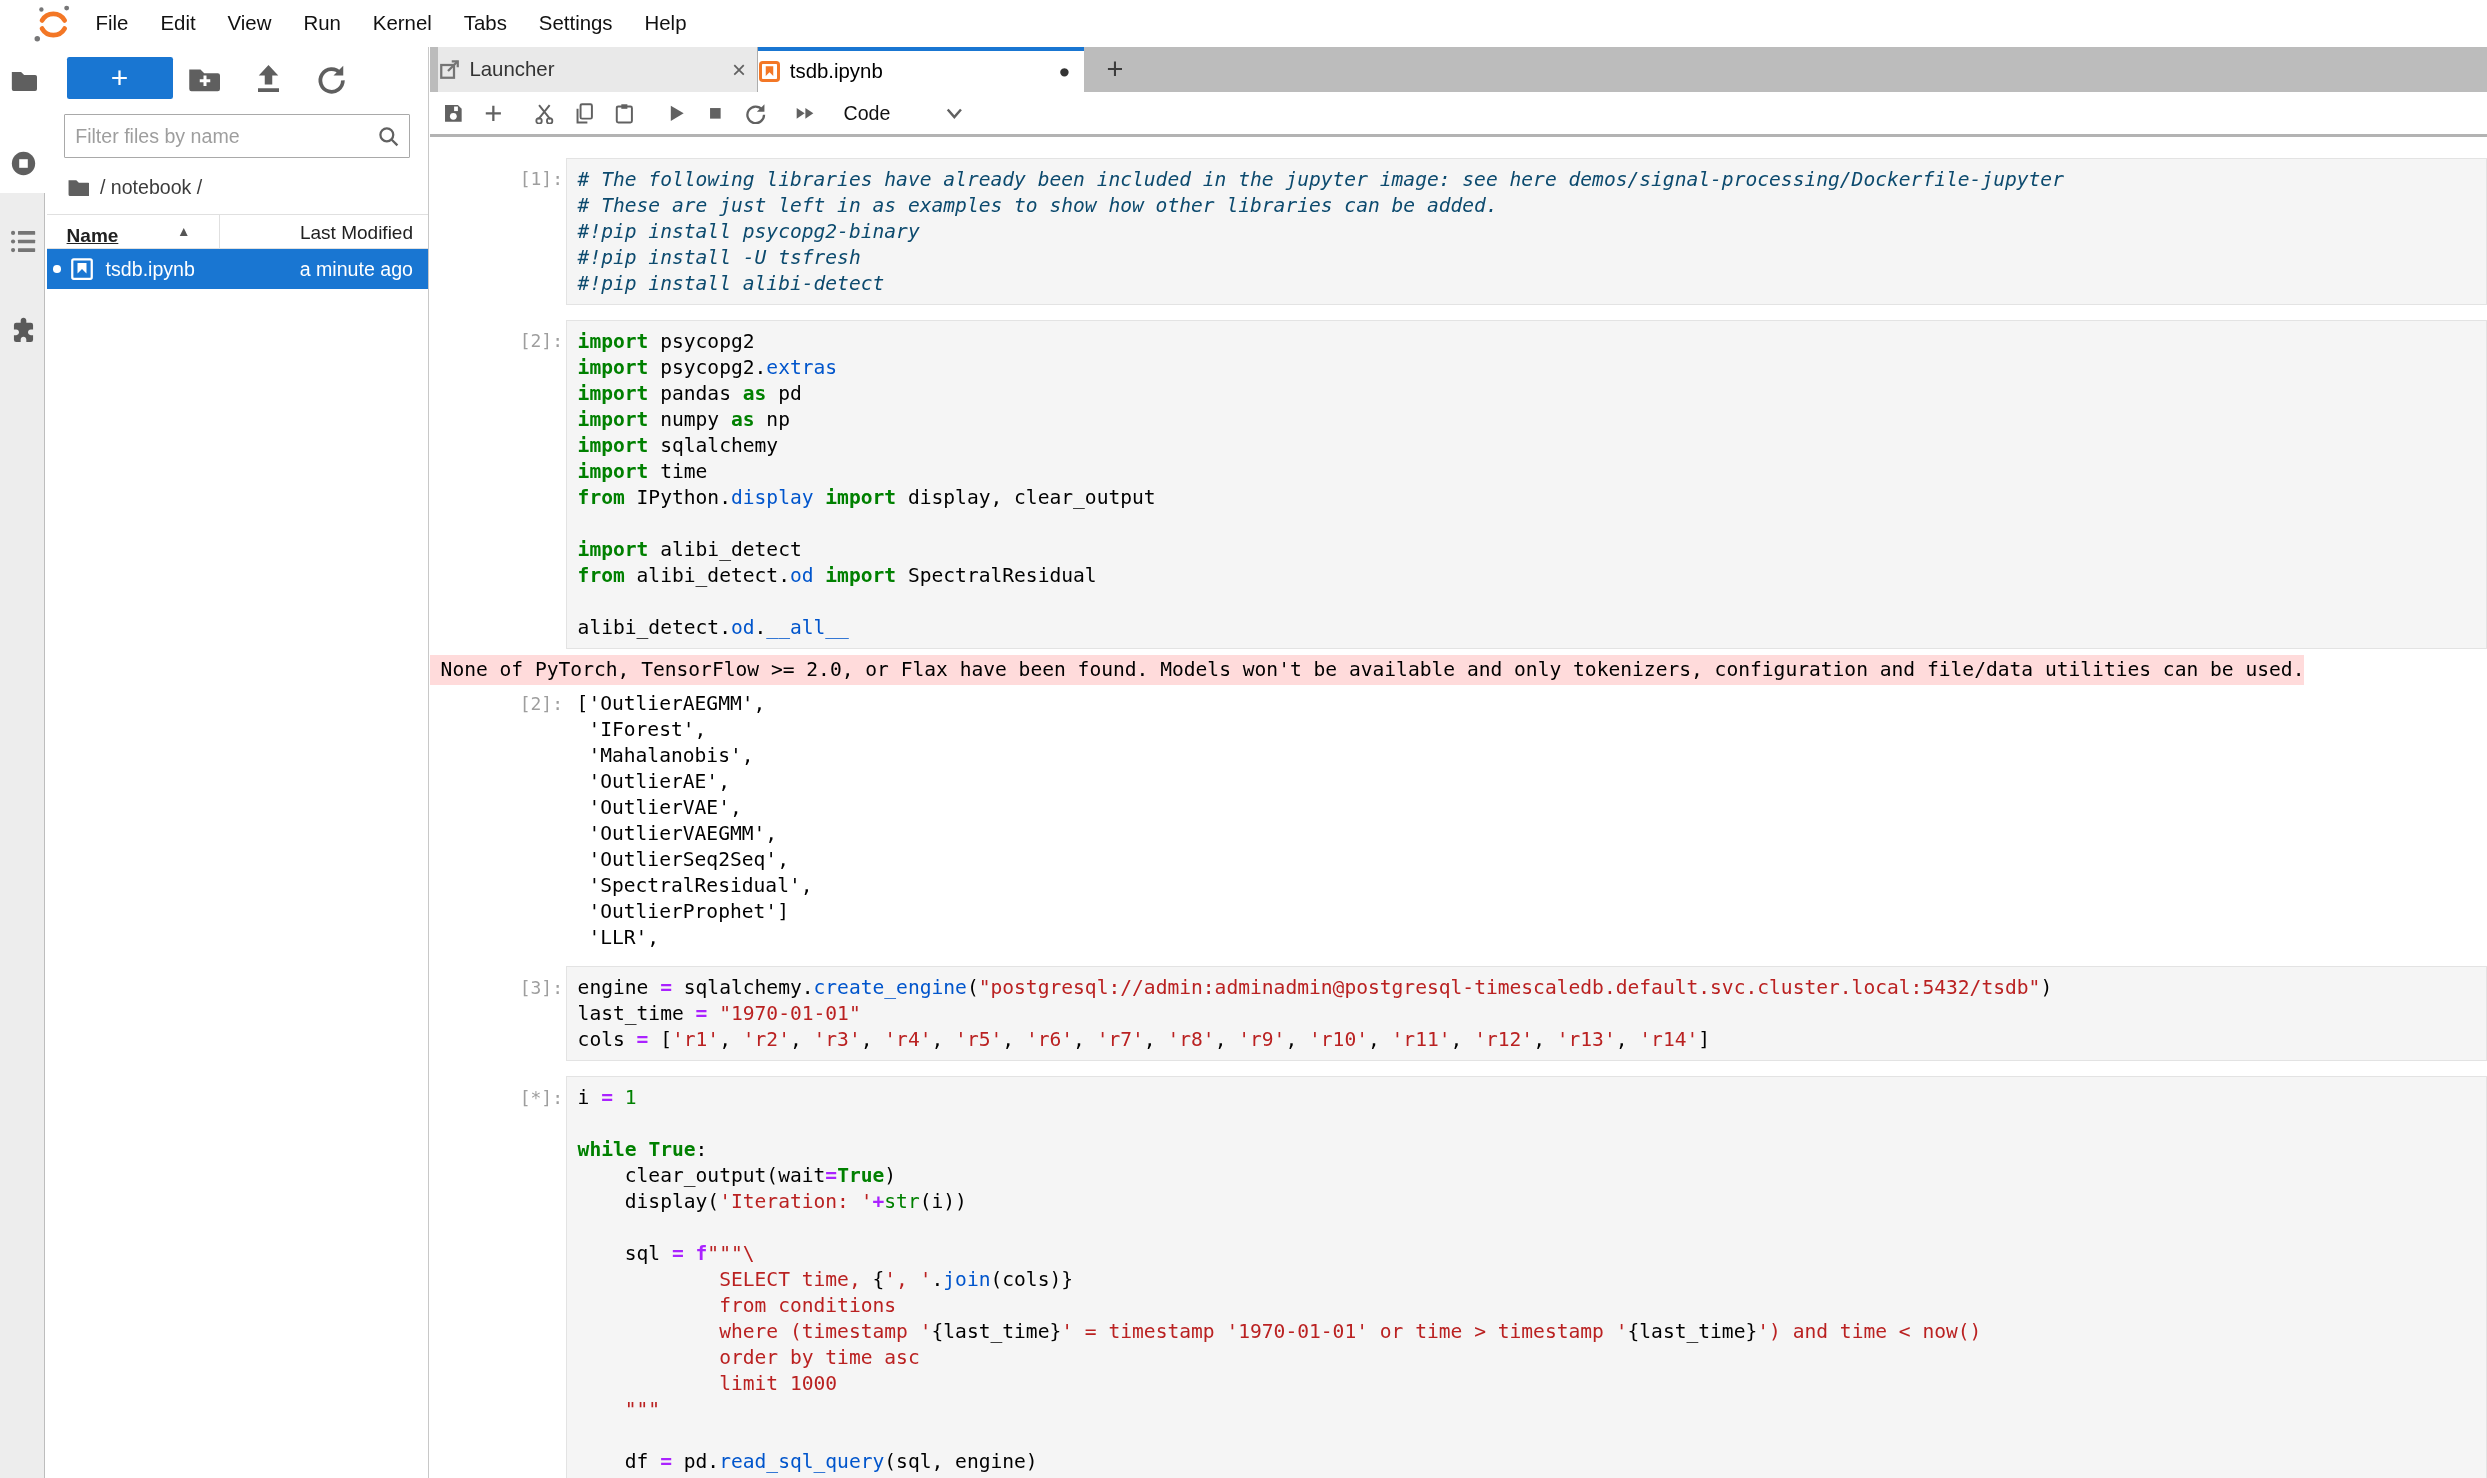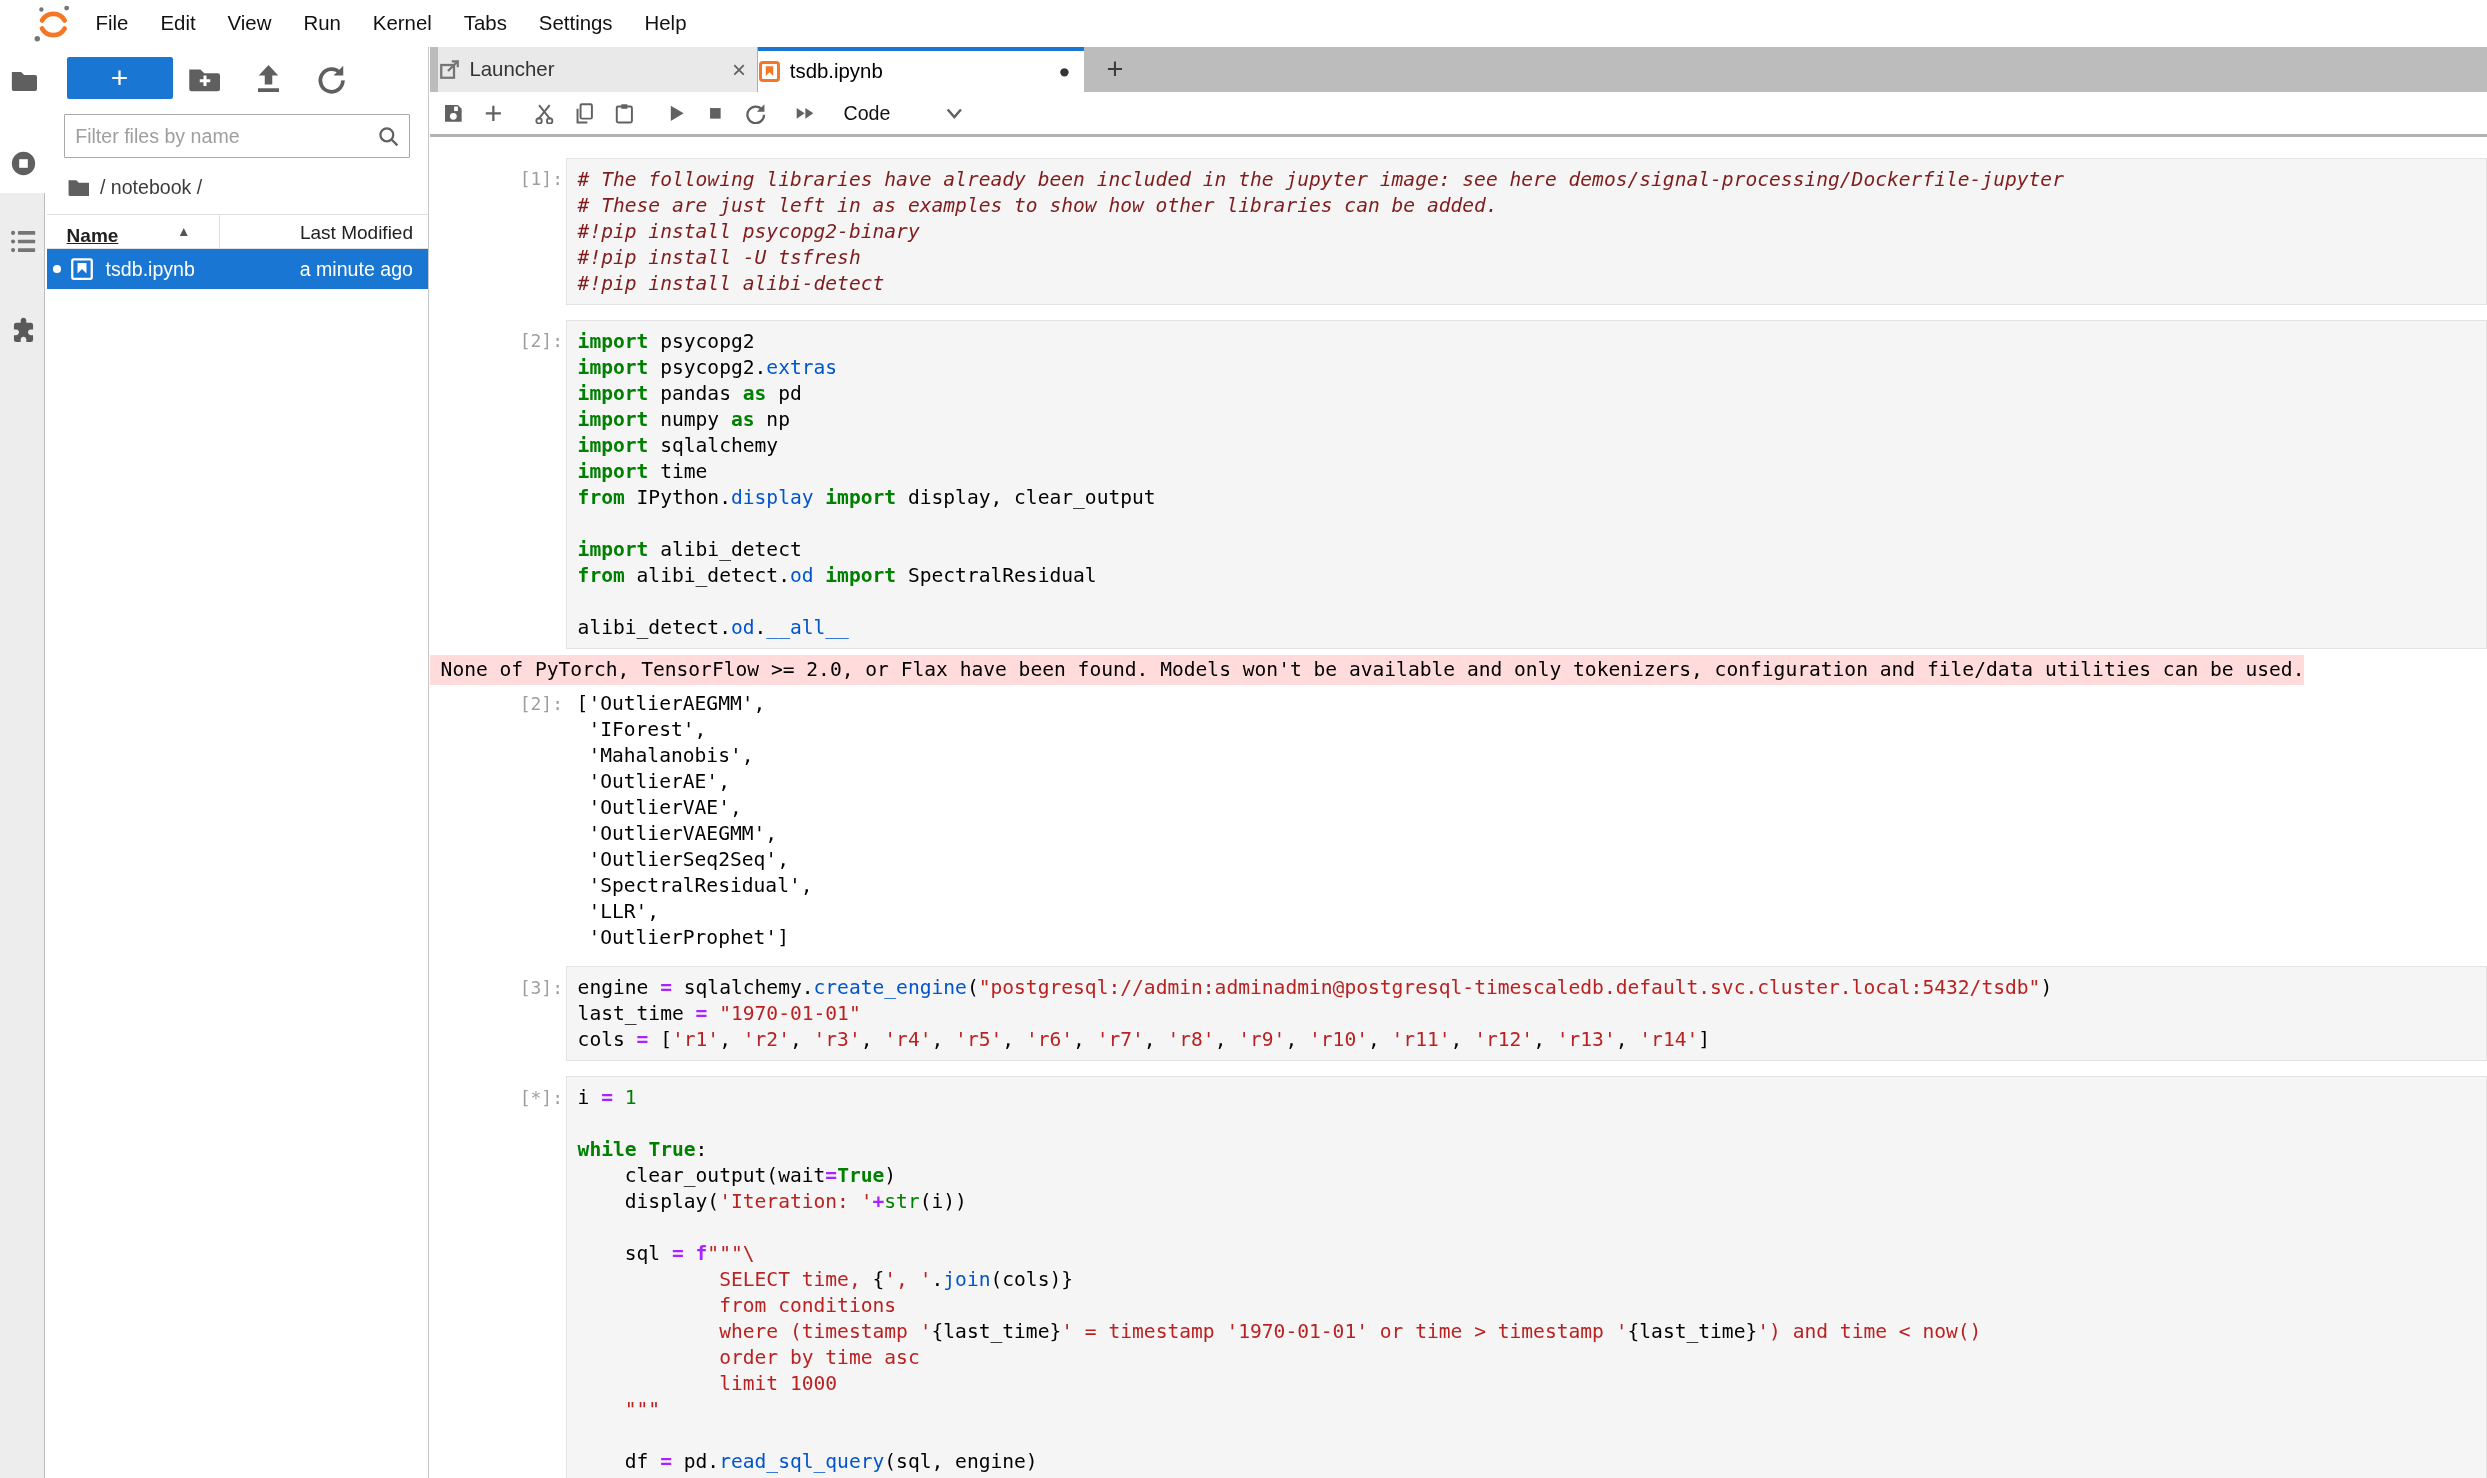--- a/index.html
+++ b/index.html
@@ -64,21 +64,21 @@
   .cellbody{flex:1;min-width:0;font-family:"DejaVu Sans Mono",monospace;font-size:19.6px;line-height:26px;color:#000;}
   .cellbody.code{background:#f5f5f5;border:0.8px solid #e3e3e3;padding:7.6px 0 7.6px 10.6px;}
   .cellbody.stream{background:#ffdbdb;padding:2.3px 0 2.3px 10.6px;}
   .cellbody.result{padding:0 0 0 10.6px;}
   .codeline{white-space:pre;min-height:26px;}
 
   
   .k{color:#008000;font-weight:bold;}
   .b{color:#008000;}
   .s{color:#ba2121;}
-  .c{color:#7f1d1d;font-style:italic;}
+  .c{color:#0c4a6e;font-style:italic;}
   .o{color:#aa22ff;font-weight:bold;}
   .n{color:#008000;}
   .p{color:#0055cc;}
   .t{color:#000;}
 </style>
 </head>
 <body>
 
 <div id="menubar">
   <svg class="logo" viewBox="0 0 60 60">
@@ -277,22 +277,22 @@
         <div class="prompt">[2]:</div>
         <div class="cellbody result">
           <div class="codeline">['OutlierAEGMM',</div>
           <div class="codeline"> 'IForest',</div>
           <div class="codeline"> 'Mahalanobis',</div>
           <div class="codeline"> 'OutlierAE',</div>
           <div class="codeline"> 'OutlierVAE',</div>
           <div class="codeline"> 'OutlierVAEGMM',</div>
           <div class="codeline"> 'OutlierSeq2Seq',</div>
           <div class="codeline"> 'SpectralResidual',</div>
+          <div class="codeline"> 'OutlierProphet']</div>
           <div class="codeline"> 'LLR',</div>
-          <div class="codeline"> 'OutlierProphet']</div>
         </div>
       </div>
       <div class="cellrow row-code">
         <div class="prompt">[3]:</div>
         <div class="cellbody code">
           <div class="codeline"><span class="t">engine </span><span class="o">=</span><span class="t"> sqlalchemy.</span><span class="p">create_engine</span><span class="t">(</span><span class="s">"postgresql://admin:adminadmin@postgresql-timescaledb.default.svc.cluster.local:5432/tsdb"</span><span class="t">)</span></div>
           <div class="codeline"><span class="t">last_time </span><span class="o">=</span><span class="t"> </span><span class="s">"1970-01-01"</span></div>
           <div class="codeline"><span class="t">cols </span><span class="o">=</span><span class="t"> [</span><span class="s">'r1'</span><span class="t">, </span><span class="s">'r2'</span><span class="t">, </span><span class="s">'r3'</span><span class="t">, </span><span class="s">'r4'</span><span class="t">, </span><span class="s">'r5'</span><span class="t">, </span><span class="s">'r6'</span><span class="t">, </span><span class="s">'r7'</span><span class="t">, </span><span class="s">'r8'</span><span class="t">, </span><span class="s">'r9'</span><span class="t">, </span><span class="s">'r10'</span><span class="t">, </span><span class="s">'r11'</span><span class="t">, </span><span class="s">'r12'</span><span class="t">, </span><span class="s">'r13'</span><span class="t">, </span><span class="s">'r14'</span><span class="t">]</span></div>
         </div>
       </div>

